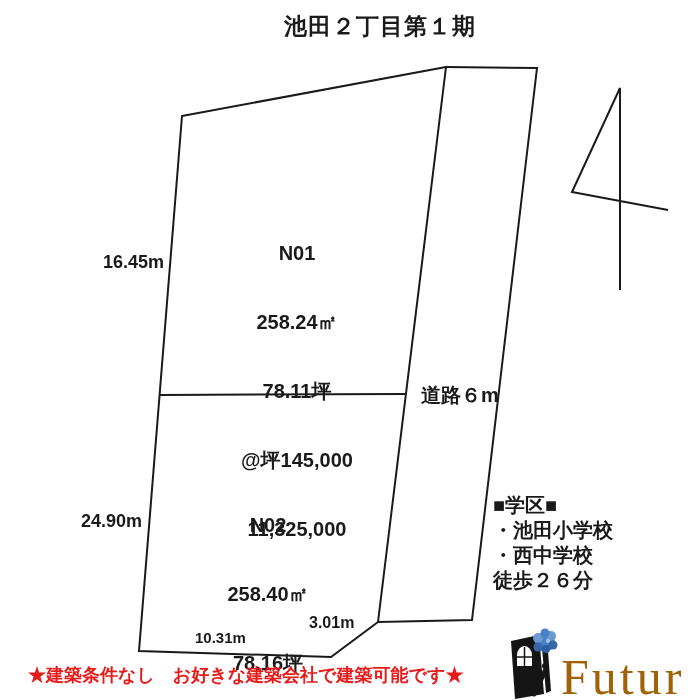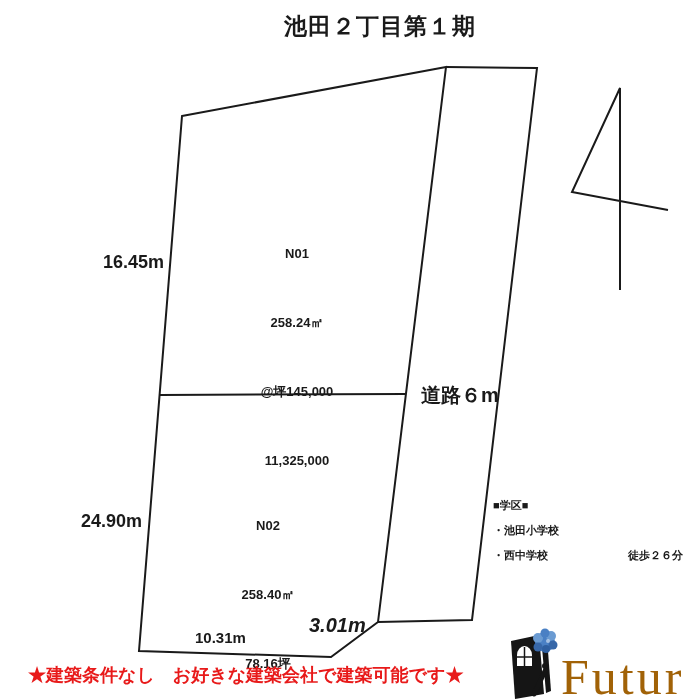--- a/index.html
+++ b/index.html
@@ -4,31 +4,31 @@
 <style>
   html,body{margin:0;padding:0;background:#fff;}
   .stage{
     position:relative;width:700px;height:700px;background:#ffffff;overflow:hidden;
     font-family:"Liberation Sans","DejaVu Sans",sans-serif;color:#1a1a1a;
   }
   .stage svg{position:absolute;left:0;top:0;}
   .lbl{position:absolute;font-weight:bold;white-space:pre;color:#1a1a1a;}
   .title{top:11px;left:380px;transform:translateX(-50%);font-size:23px;letter-spacing:1px;}
   .lotblock{position:absolute;transform:translateX(-50%);text-align:center;
-    font-size:13px;line-height:23px;font-weight:bold;white-space:pre;}
+    font-size:20px;line-height:23px;font-weight:bold;white-space:pre;}
   .lot1{left:297px;top:196px;}
   .lot2{left:268px;top:468px;}
   .dim-left-upper{left:103px;top:252px;font-size:18px;}
   .dim-left-lower{left:81px;top:511px;font-size:18px;}
   .road{left:421px;top:382px;font-size:20px;}
   .dim-bottom{left:195px;top:629px;font-size:15px;}
-  .dim-bottom-right{left:309px;top:614px;font-size:20px;font-style:italic;}
-  .school{position:absolute;left:493px;top:493px;width:190px;font-size:11px;
+  .dim-bottom-right{left:309px;top:614px;font-size:16px;}
+  .school{position:absolute;left:493px;top:493px;width:190px;font-size:20px;
     font-weight:bold;line-height:25px;}
-  .school .row{display:flex;justify-content:space-between;}
+  .school .row{display:flex;justify-content:space-between;flex-direction:column;}
   .notice{left:28px;top:663px;font-size:18px;color:#e81a1a;letter-spacing:0px;font-family:Liberation Serif, serif;}
   .logo-text{position:absolute;left:561px;top:652px;font-family:"Liberation Serif","DejaVu Serif",serif;
     font-size:50px;line-height:50px;font-weight:normal;letter-spacing:3px;color:#a16207;}
 </style>
 </head>
 <body>
 
 <div class="stage">
 
   <svg width="700" height="700" viewBox="0 0 700 700">
@@ -62,20 +62,21 @@
       <circle cx="546" cy="649" r="4" fill="#2f5fa0"></circle>
       <circle cx="548" cy="641" r="2" fill="#ffffff" opacity="0.5"></circle>
     </g>
   </svg>
 
   <div class="lbl title">池田２丁目第１期</div>
 
   <div class="lotblock lot1">
     <div>N01</div>
     <div>258.24㎡</div>
+    <div>78.11坪</div>
     <div>@坪145,000</div>
     <div>11,325,000</div>
   </div>
 
   <div class="lotblock lot2">
     <div>N02</div>
     <div>258.40㎡</div>
     <div>78.16坪</div>
     
     

